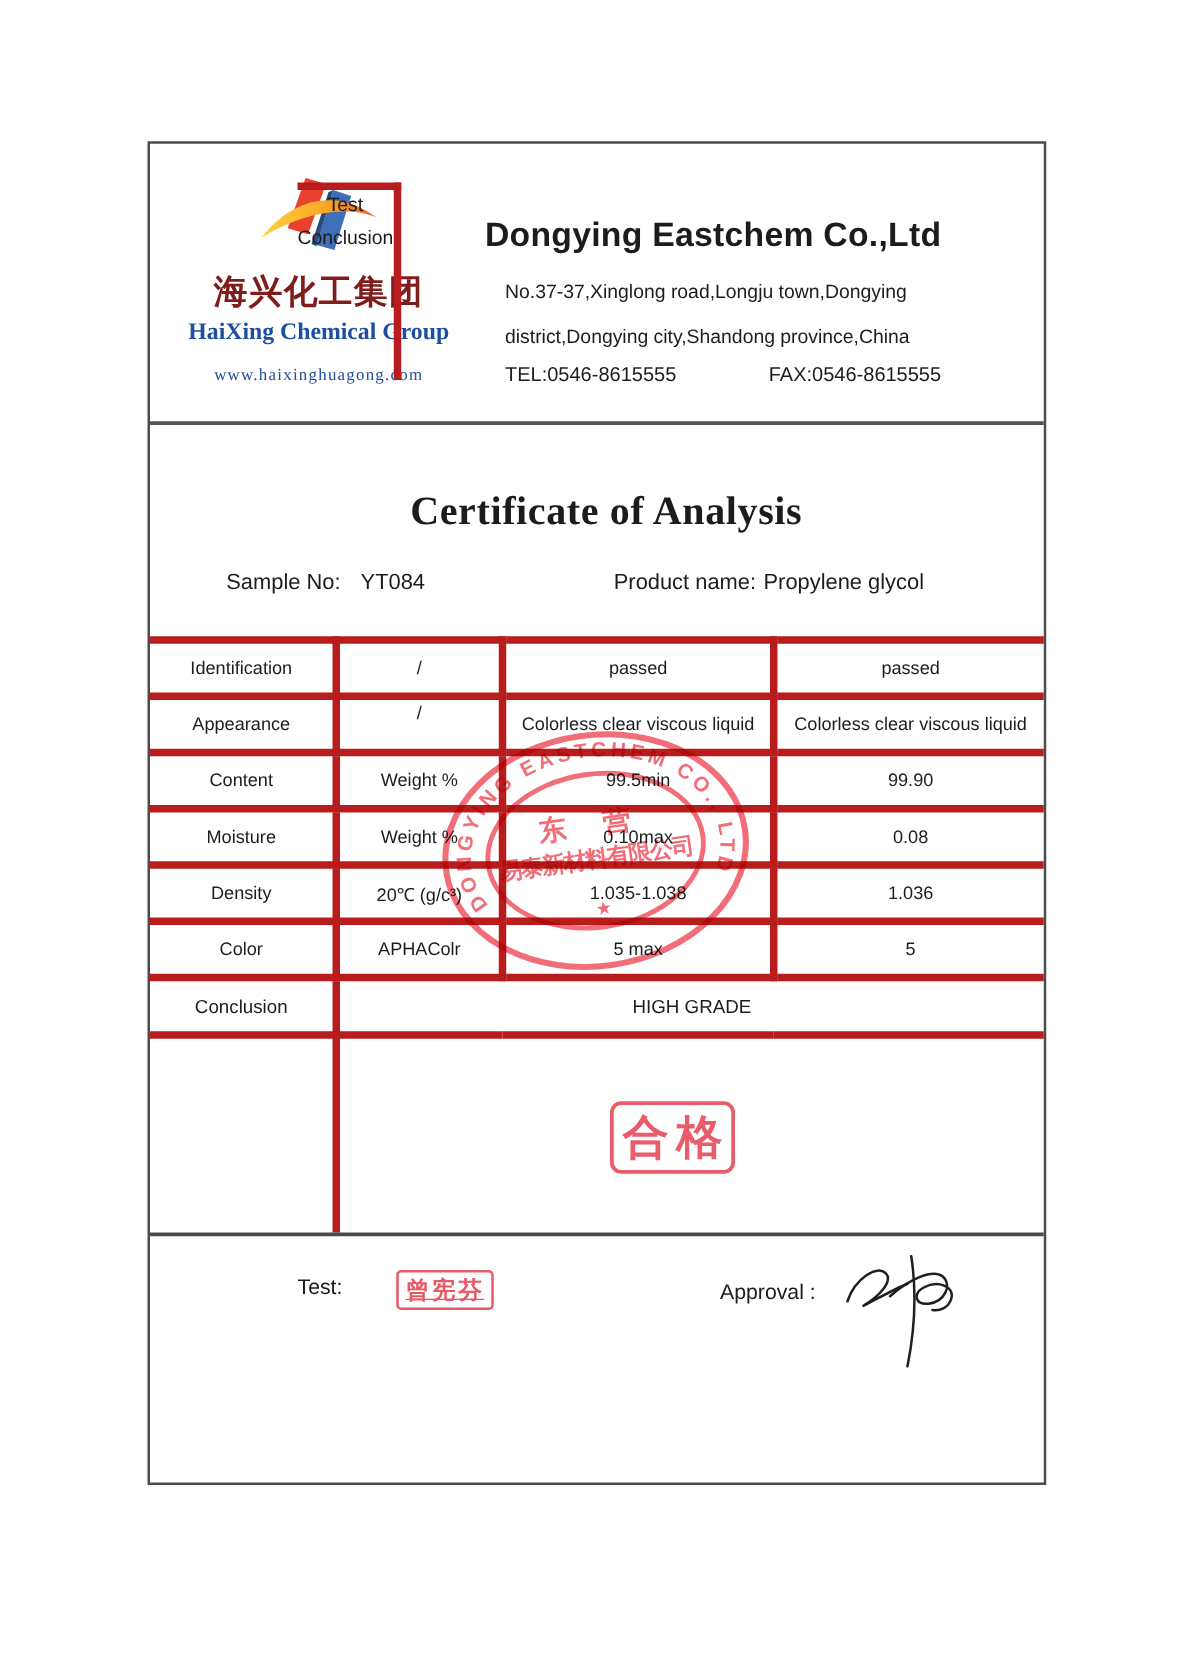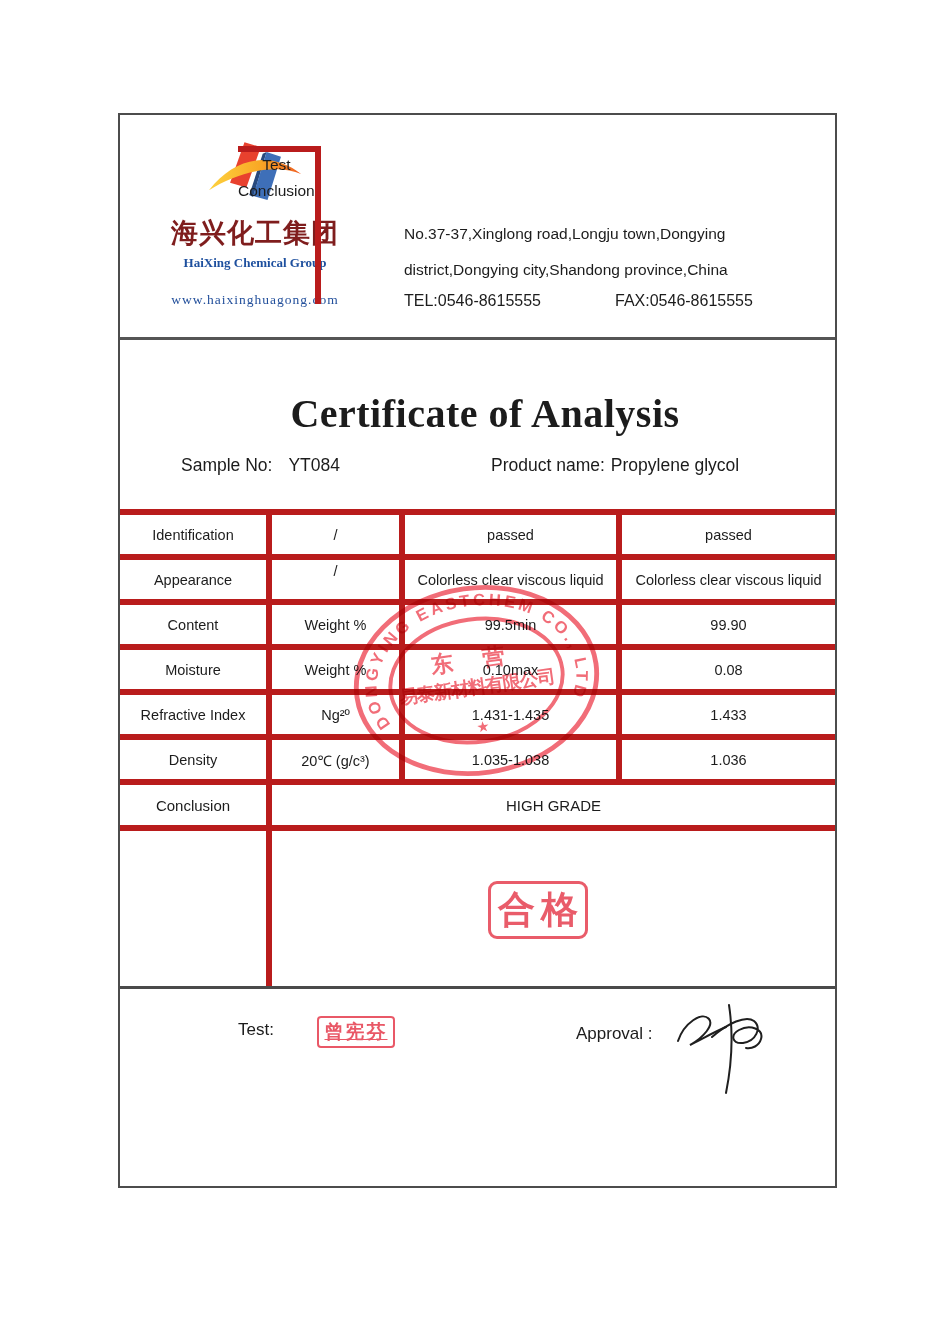--- a/index.html
+++ b/index.html
@@ -14,34 +14,34 @@
     border:2px solid #4c4c4c; display:flex; flex-direction:column; background:#fff;
   }
 
   
   .header-sec { position:relative; height:225px; border-bottom:3px solid #555; flex:none; }
   .logo-block { position:absolute; left:0; top:0; width:270px; height:100%; }
   .logo-svg { position:absolute; left:88px; top:24px; }
   .cn-name { position:absolute; top:100px; width:270px; text-align:center;
              font-size:27px; font-weight:bold; color:#7f1d1d; letter-spacing:1px; }
   .en-name { position:absolute; top:140px; width:270px; text-align:center;
-             font-family:"Liberation Serif", serif; font-size:13px; font-weight:bold; color:#1d4f9e; }
+             font-family:"Liberation Serif", serif; font-size:19px; font-weight:bold; color:#1d4f9e; }
   .website { position:absolute; top:177px; width:270px; text-align:center;
              font-family:"Liberation Serif", serif; font-size:13.5px; font-weight:normal;
              color:#224f9b; letter-spacing:1px; }
   .company-name { position:absolute; left:268px; top:58px; font-size:27px; font-weight:bold; letter-spacing:.2px; }
   .addr { position:absolute; left:284px; font-size:15.5px; }
   .addr1 { top:110px; } .addr2 { top:146px; }
   .telfax { position:absolute; left:284px; top:177px; width:420px; height:24px; font-size:16px; }
   .fax { position:absolute; left:211px; top:0; }
 
   
   .cert-sec { position:relative; height:169px; flex:none; }
   .cert-title { position:absolute; top:50px; left:0; width:100%; text-align:center;
-                font-family:"Liberation Serif", serif; font-size:40px; font-weight:bold; letter-spacing:.5px;padding-left:15px; }
+                font-family:"Liberation Serif", serif; font-size:32px; font-weight:bold; letter-spacing:.5px;padding-left:15px; }
   .sample-row { position:absolute; top:115px; left:0; width:100%; font-size:17.5px; }
   .sample { position:absolute; left:61px; }
   .sample .lbl { margin-right:16px; }
   .product { position:absolute; left:371px; }
   .product .lbl { margin-right:6px;margin-top:42px; }
 
   
   table.coa { width:100%; border-collapse:collapse; table-layout:fixed; flex:none; }
   .coa th, .coa td { border:6px solid #b91c1c; text-align:center; vertical-align:middle;
                      overflow:hidden; }
@@ -99,20 +99,21 @@
           <polygon points="38,3 55,8 40,50 23,45" fill="#e8412e"></polygon>
           <polygon points="57,15 61,13 47,60 43,58" fill="#27497e"></polygon>
           <polygon points="61,13 76,18 62,63 47,59" fill="#3e6fb8"></polygon>
           <path d="M1,53 C28,18 66,12 97,36 C72,25 32,33 1,53 Z" fill="url(#swoosh-grad)"></path>
         </svg>
         <div class="cn-name">海兴化工集团</div>
         <div class="en-name">HaiXing Chemical Group</div>
         <div class="website">www.haixinghuagong.com</div>
       </div>
 
+      <div class="company-name">Dongying Eastchem Co.,Ltd</div>
       <div class="addr addr1">No.37-37,Xinglong road,Longju town,Dongying</div>
       <div class="addr addr2">district,Dongying city,Shandong province,China</div>
       <div class="telfax">
         <span class="tel">TEL:0546-8615555</span>
         <span class="fax">FAX:0546-8615555</span>
       </div>
     </div>
 
     <div class="cert-sec">
       <div class="cert-title">Certificate of Analysis</div>
@@ -152,30 +153,30 @@
         <td>99.5min</td>
         <td>99.90</td>
       </tr>
       <tr>
         <td>Moisture</td>
         <td>Weight %</td>
         <td>0.10max</td>
         <td>0.08</td>
       </tr>
       <tr>
-        <td>Refractive Index</td>
-        <td>Ng²º</td>
-        <td>1.431-1.435</td>
-        <td>1.433</td>
-      </tr>
-      <tr>
         <td>Density</td>
         <td>20℃  (g/c³)</td>
         <td>1.035-1.038</td>
         <td>1.036</td>
+      </tr>
+      <tr>
+        <td>Color</td>
+        <td>APHAColr</td>
+        <td>5 max</td>
+        <td>5</td>
       </tr>
       <tr class="row-conclusion">
         <td>Conclusion</td>
         <td colspan="3">HIGH GRADE</td>
       </tr>
       <tr class="row-test">
         <td class="test-label">
           <div>Test</div>
           <div>Conclusion</div>
         </td>

